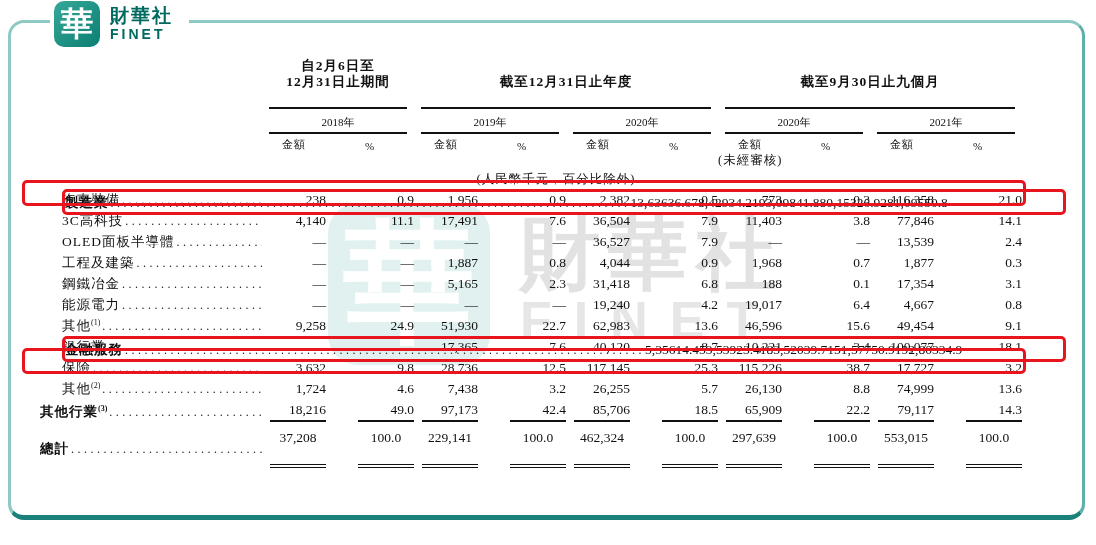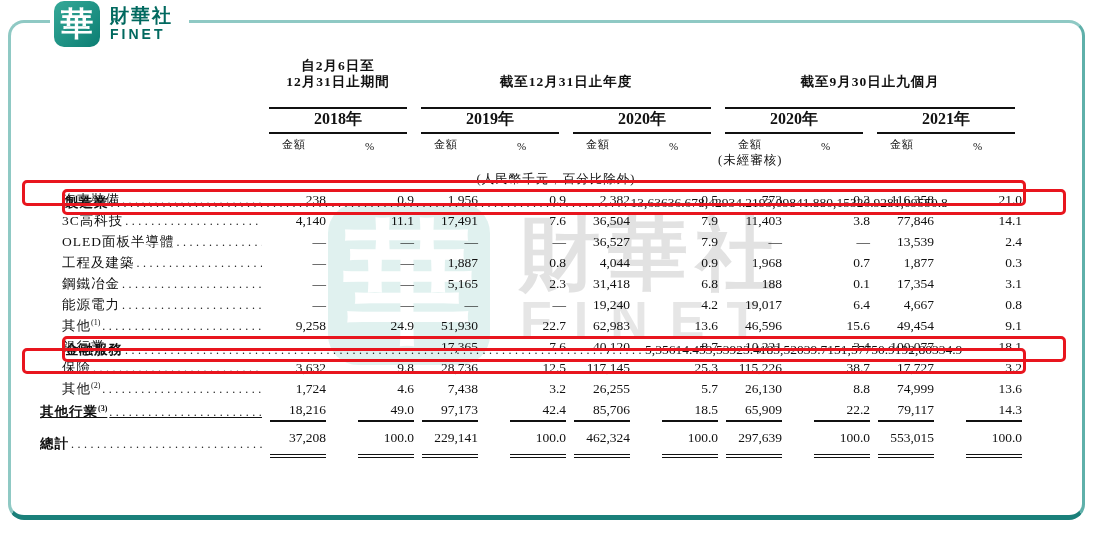--- a/index.html
+++ b/index.html
@@ -29,41 +29,41 @@
          font-family:"Liberation Sans","DejaVu Sans",sans-serif;line-height:1.0;}
   
   table.fin{position:absolute;left:40px;top:58px;width:982px;border-collapse:collapse;
             table-layout:fixed;z-index:2;font-size:13.5px;}
   table.fin th,table.fin td{padding:0;font-weight:normal;}
   .hr1 th{height:46px;vertical-align:bottom;}
   .hr1 .gl{margin:0 7px;border-bottom:2px solid #111;padding-bottom:17px;}
   .gt{white-space:pre-line;font-weight:bold;font-size:13.5px;letter-spacing:1px;line-height:16px;}
   .hr2 th{height:25px;vertical-align:bottom;}
   .hr2 .gl{margin:0 7px;border-bottom:2px solid #111;padding-bottom:2px;text-align:center;
-           font-weight:bold;font-size:16px;}
+           font-weight:normal;font-size:11px;}
   .hr3 th{height:18px;vertical-align:bottom;text-align:center;font-weight:bold;font-size:11px;letter-spacing:1px;}
   .hr4 td{height:16px;vertical-align:top;}
   .unaud{text-align:left;font-size:12.5px;letter-spacing:1px;}
   .hr5 td{height:20px;vertical-align:middle;}
   .noterow{text-align:center;text-indent:50px;font-size:12.5px;letter-spacing:1px;}
   tbody td{height:21px;vertical-align:middle;}
   td.lbl .lw{display:flex;align-items:baseline;overflow:hidden;}
   td.lbl .t{white-space:nowrap;letter-spacing:1px;font-size:13.5px;}
   td.lbl.b .t{font-weight:bold;}
   td.lbl.ind .t{padding-left:22px;}
   .t sup{font-size:8px;vertical-align:super;letter-spacing:0;}
   .dots{flex:1;overflow:hidden;white-space:nowrap;color:#222;font-size:12px;letter-spacing:3.5px;padding-left:2px;}
   .dots::after{content:"................................................................................";}
   td.a{text-align:right;padding-right:6px;}
   td.p{text-align:right;padding-right:12px;}
   td.b{font-weight:bold;}
-  tr.sum td{height:25px;text-decoration:underline;}
+  tr.sum td{height:25px;}
   tr.sum td .n{display:inline-block;min-width:56px;text-align:right;border-bottom:2px solid #111;padding-bottom:2px;}
   tr.total td{height:27px;padding-top:6px;}
-  tr.total td .n{display:inline-block;min-width:56px;text-align:right;border-bottom:4px double #111;padding-bottom:8px;}
+  tr.total td .n{display:inline-block;min-width:56px;text-align:center;border-bottom:4px double #111;padding-bottom:18px;}
   
   .hl{position:absolute;left:22px;width:1004px;height:26px;box-sizing:border-box;
       border:3px solid #e8151e;border-radius:5px;z-index:6;pointer-events:none;background:transparent;}
   .hl1{top:180px;}
   .hl2{top:348px;}
 </style>
 </head>
 <body>
 
 <div class="stage">

